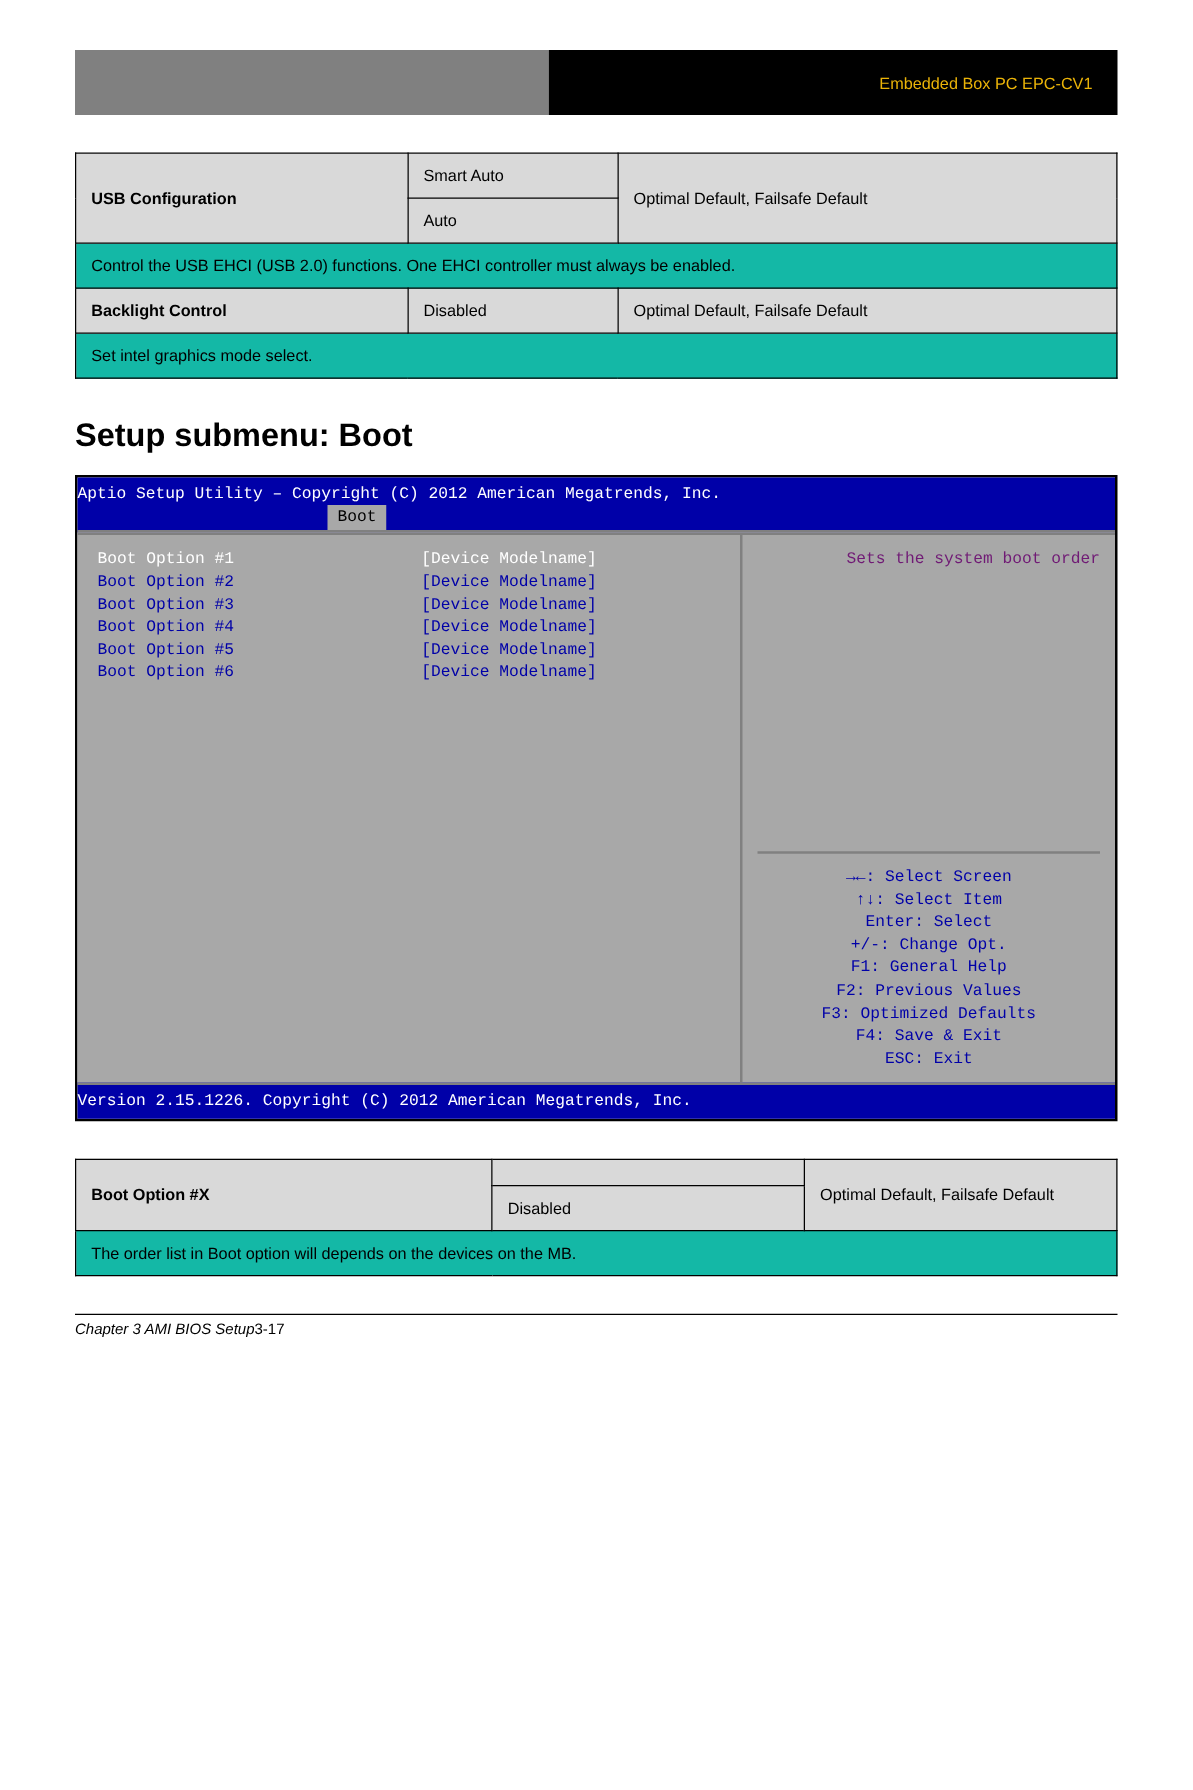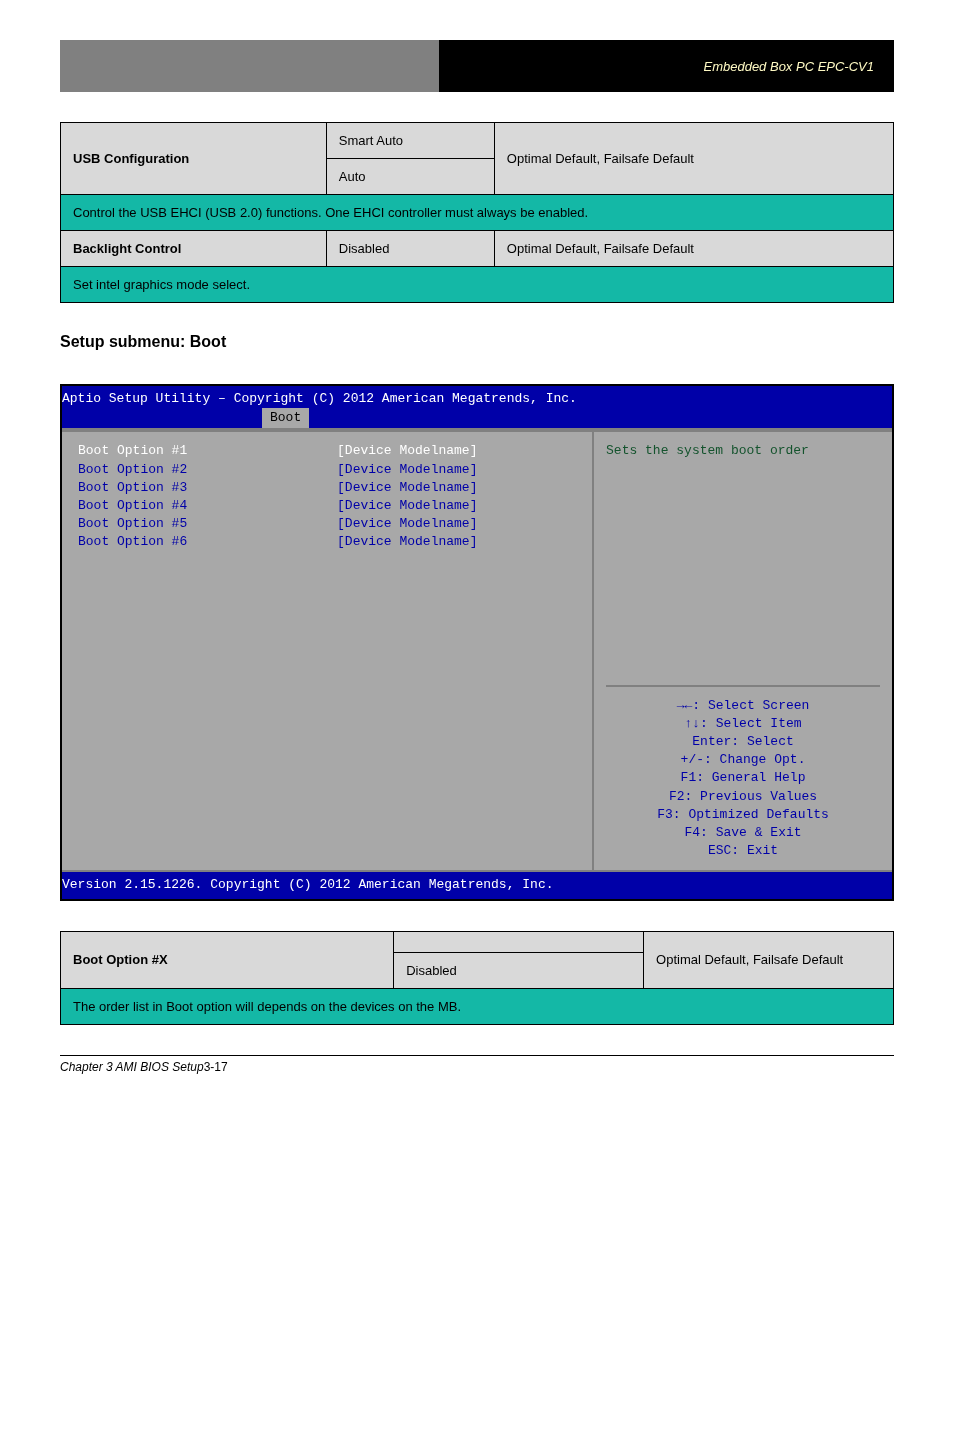--- a/index.html
+++ b/index.html
@@ -14,22 +14,21 @@
   }
   .header-row { display: flex; margin-bottom: 30px; }
   .header-left {
     flex: 1;
     background: #808080;
     height: 52px;
   }
   .header-right {
     flex: 1.15;
     background: #000;
-    color: #fef9c3;
-    font-style: italic;
+    color: #eab308;
     font-size: 13px;
     display: flex;
     align-items: center;
     justify-content: flex-end;
     padding-right: 20px;
     height: 52px;
   }
   table.spec-table {
     width: 100%;
     border-collapse: collapse;
@@ -39,23 +38,23 @@
     border: 1px solid #000;
     padding: 10px 12px;
     vertical-align: middle;
     font-size: 13px;
     margin-top: 28px;
   }
   table.spec-table .gray { background: #d9d9d9; }
   table.spec-table .white { background: #14b8a6; }
   .bold { font-weight: bold; }
   .section-title {
-    font-size: 16px;
+    font-size: 26px;
     font-weight: bold;
-    margin: 30px 0 33px 0;
+    margin: 30px 0 16px 0;
   }
   
   .bios-frame {
     width: 100%;
     border: 2px solid #000;
     font-family: "Courier New", monospace;
     font-size: 13px;
     line-height: 1.4;
     margin-bottom: 30px;
   }
@@ -94,21 +93,21 @@
   .bios-row.selected .label { color: #fff; }
   .bios-row.selected .val { color: #fff; }
   .bios-side {
     flex: 1.1;
     padding: 10px 12px;
     display: flex;
     flex-direction: column;
     justify-content: space-between;
     color: #0000a8;
   }
-  .bios-help-top { color: #14532d; }
+  .bios-help-top { color: #701a75; text-align: right; }
   .bios-help-bottom { color: #0000a8; border-top: 2px solid #808080; padding-top: 10px; text-align: center; }
   .bios-help-bottom div { white-space: pre; }
   .bios-footer {
     background: #0000a8;
     color: #fff;
     text-align: left;
     padding: 4px 0;
     border-top: 2px solid #808080;
   }
   .footer {

